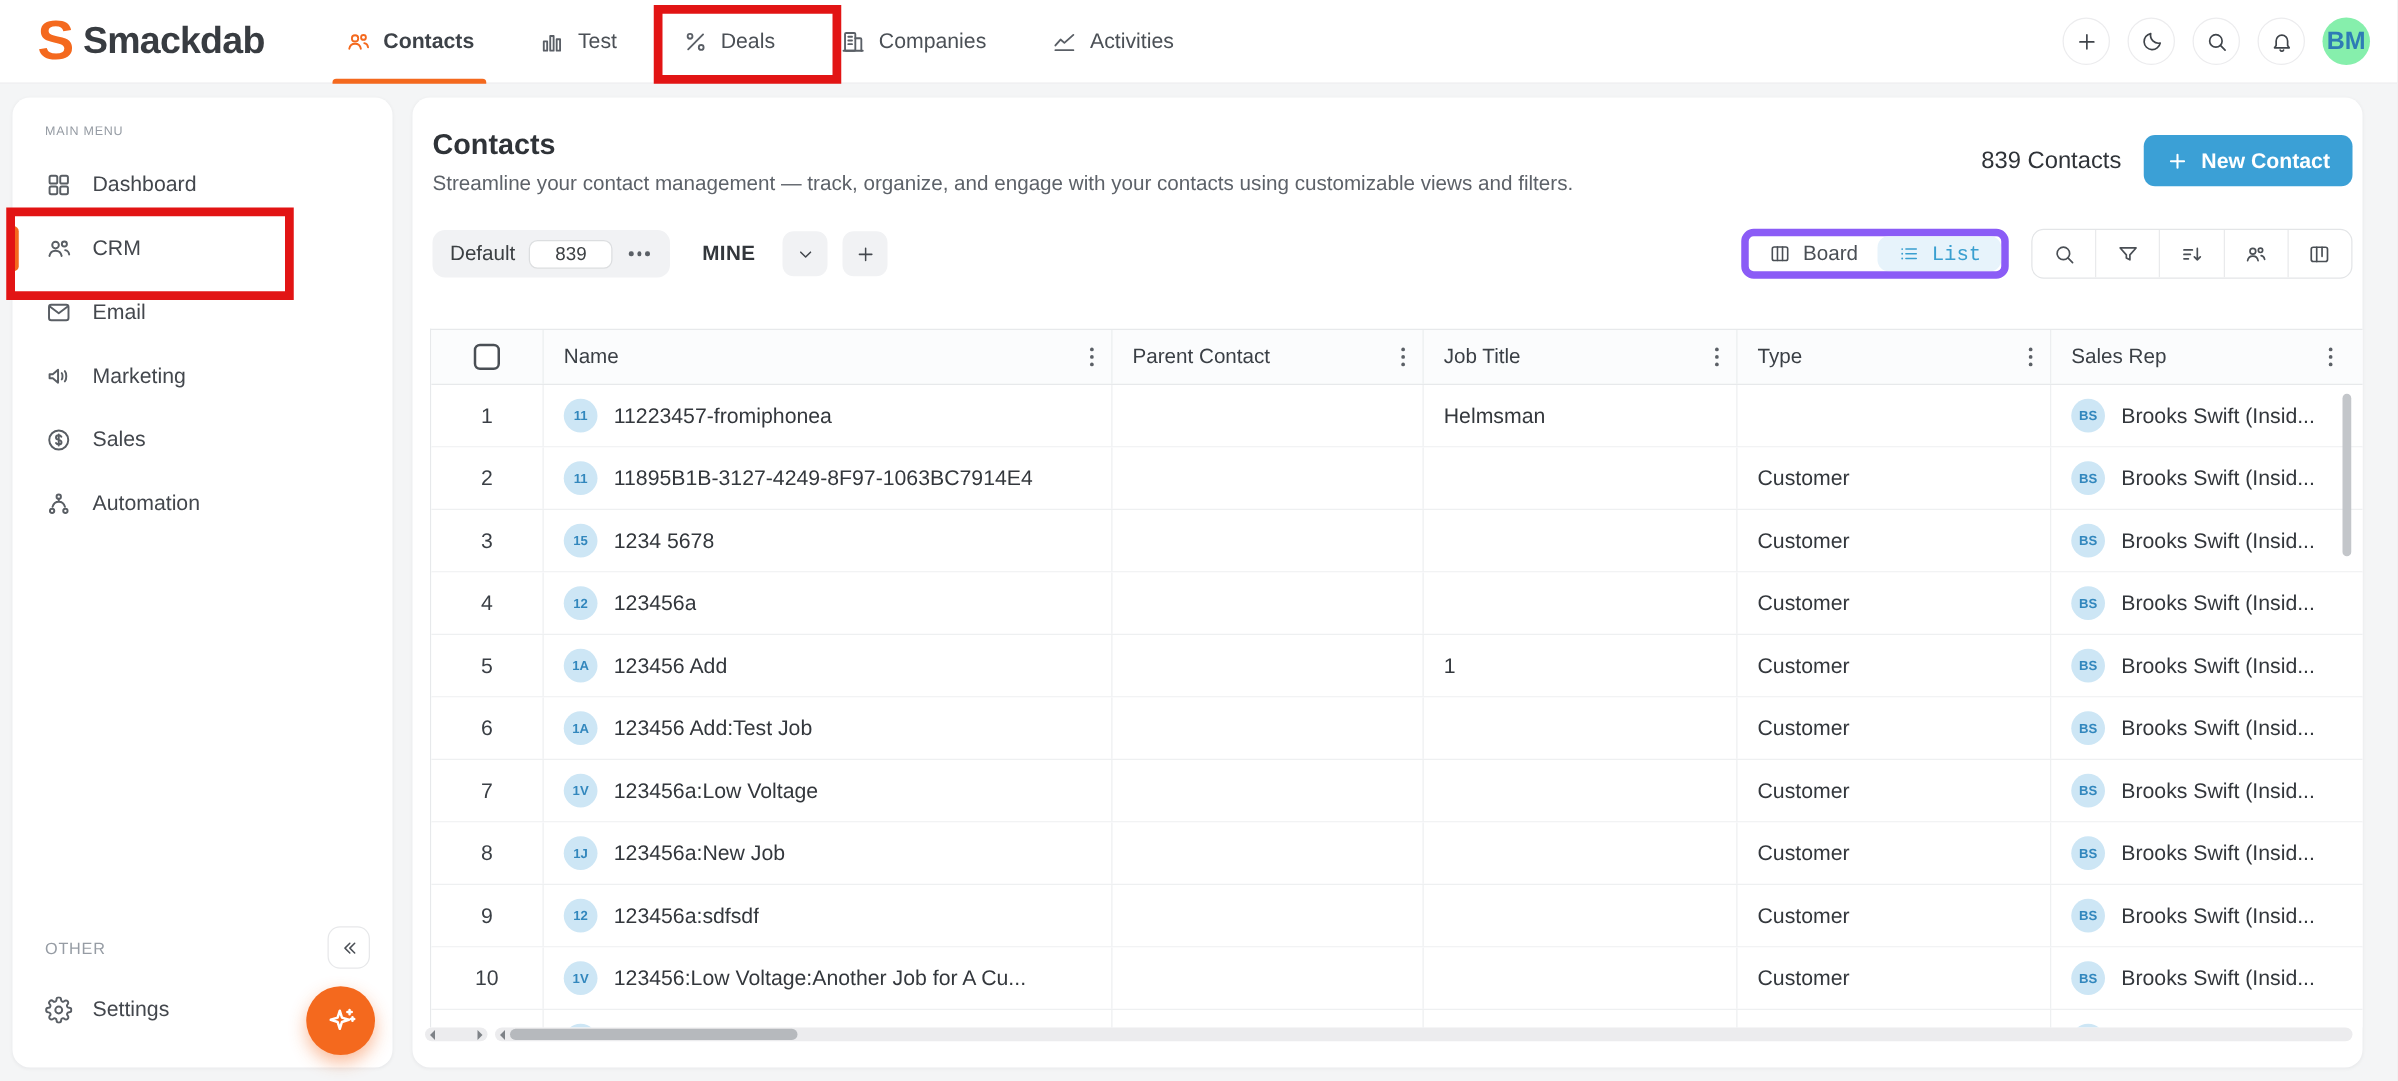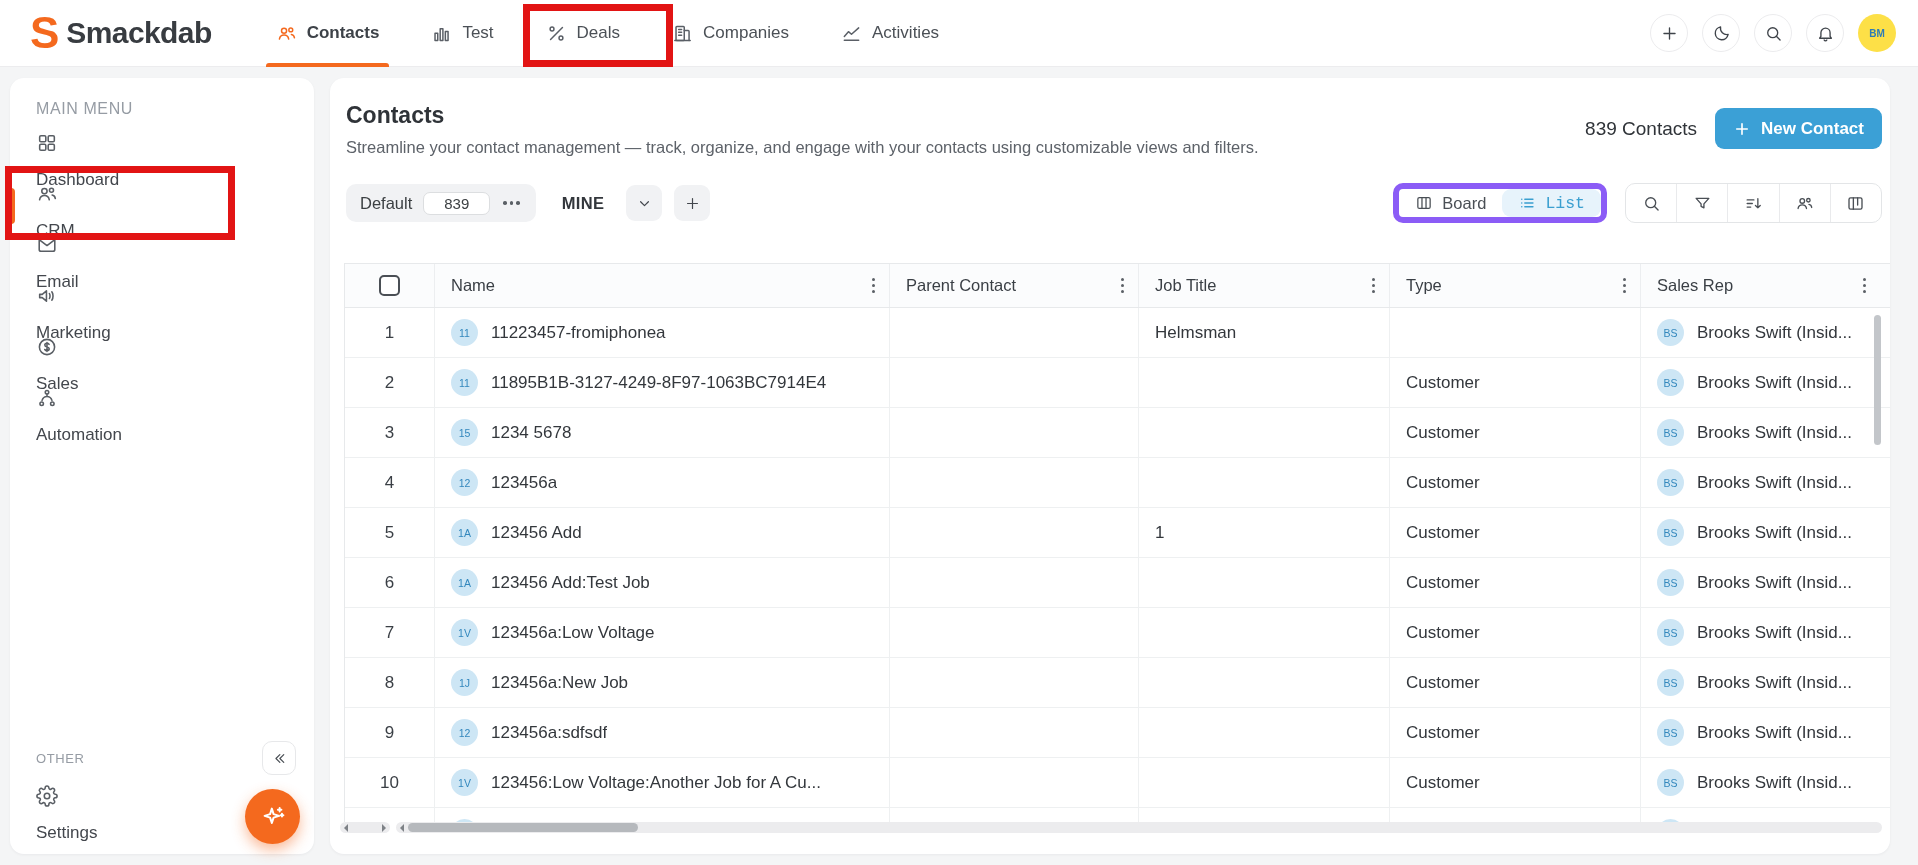--- a/index.html
+++ b/index.html
@@ -27,32 +27,32 @@
   .tab .icn { width:21px; height:21px; color:#5a5f66; }
   .tab.active { color:#3d4248; font-weight:700; }
   .tab.active .icn { color:#f4691e; }
   .tab.active::after { content:""; position:absolute; left:16px; right:16px; bottom:0;
          height:4px; background:#f4691e; border-radius:3px 3px 0 0; }
   .top-actions { margin-left:auto; display:flex; align-items:center; gap:14px; }
   .action-btn { width:38px; height:38px; border-radius:50%; border:1px solid #ececee;
          background:#fff; display:flex; align-items:center; justify-content:center;
          color:#3f444a; cursor:pointer; }
   .action-btn .icn { width:19px; height:19px; }
-  .avatar-top { width:38px; height:38px; border-radius:50%; background:#fde047; color:#2e7cb5;
-         font-size:10px; font-weight:700; display:flex; align-items:center; justify-content:center; cursor:pointer; }
+  .avatar-top { width:38px; height:38px; border-radius:50%; background:#86efac; color:#2e7cb5;
+         font-size:20px; font-weight:700; display:flex; align-items:center; justify-content:center; cursor:pointer; }
 
   
   .sidebar {
     position:absolute; left:10px; top:78px; width:304px; height:776px;
     background:#fff; border-radius:14px; box-shadow:0 1px 3px rgba(20,24,31,.05);
     display:flex; flex-direction:column; padding-top:22px;
   }
-  .menu-label { font-size:16px; color:#969ca4; letter-spacing:.6px; margin:0 0 14px 26px; }
-  .side-item { position:relative; display:flex; gap:16px; height:46px;
-    padding:0 26px; font-size:17px; color:#43474d; margin-bottom:5px; cursor:pointer;flex-direction:column; }
+  .menu-label { font-size:10px; color:#969ca4; letter-spacing:.6px; margin:0 0 14px 26px; }
+  .side-item { position:relative; display:flex; align-items:center; gap:16px; height:46px;
+    padding:0 26px; font-size:17px; color:#43474d; margin-bottom:5px; cursor:pointer; }
   .side-item .icn { width:22px; height:22px; color:#595e64; }
   .side-item.active::before { content:""; position:absolute; left:0; top:5px; bottom:5px;
     width:5px; border-radius:0 4px 4px 0; background:#f4691e; }
   .side-bottom { margin-top:auto; position:relative; padding-bottom:18px; }
   .other-row { display:flex; align-items:center; justify-content:space-between;
     padding:0 18px 0 26px; margin-bottom:10px; }
   .other-label { font-size:13px; color:#969ca4; letter-spacing:.6px; }
   .collapse-btn { width:34px; height:34px; border:1px solid #e7e8ea; border-radius:10px;
     background:#fff; display:flex; align-items:center; justify-content:center; color:#4b5056; cursor:pointer; }
   .collapse-btn .icn { width:17px; height:17px; }
@@ -113,21 +113,21 @@
   .t-h-cell:last-child { border-right:none; }
   .t-h-cell.first { justify-content:center; padding:0; }
   .dots-v { display:flex; flex-direction:column; gap:2.5px; margin-left:auto; padding:4px; cursor:pointer; }
   .checkbox { width:21px; height:21px; border:2px solid #4a4f55; border-radius:5px; background:#fff; cursor:pointer; }
   .t-row { height:50px; border-bottom:1px solid #eef0f1; background:#fff; }
   .t-cell { display:flex; align-items:center; padding:0 14px 0 16px; border-right:1px solid #eef0f1;
     font-size:17px; color:#33373c; overflow:hidden; white-space:nowrap; }
   .t-cell:last-child { border-right:none; }
   .t-cell.num { justify-content:center; padding:0; color:#3a3f45; }
   .cell-avatar { width:27px; height:27px; border-radius:50%; background:#cde6f5; color:#3287bd;
-    font-size:10.5px; font-weight:400; display:flex; align-items:center; justify-content:center;
+    font-size:10.5px; font-weight:700; display:flex; align-items:center; justify-content:center;
     margin-right:13px; flex:none; }
   .name-text, .rep-text { overflow:hidden; text-overflow:clip; white-space:nowrap; }
 
   
   .vthumb { position:absolute; right:9px; top:237px; width:7px; height:130px;
     border-radius:4px; background:#c3c6ca; }
   .hseg { position:absolute; top:744px; height:11px; background:#ececee; border-radius:6px;
     display:flex; align-items:center; }
   .hseg.left { left:10px; width:50px; justify-content:space-between; padding:0 4px; }
   .hseg.right { left:66px; right:8px; padding-left:4px; }

